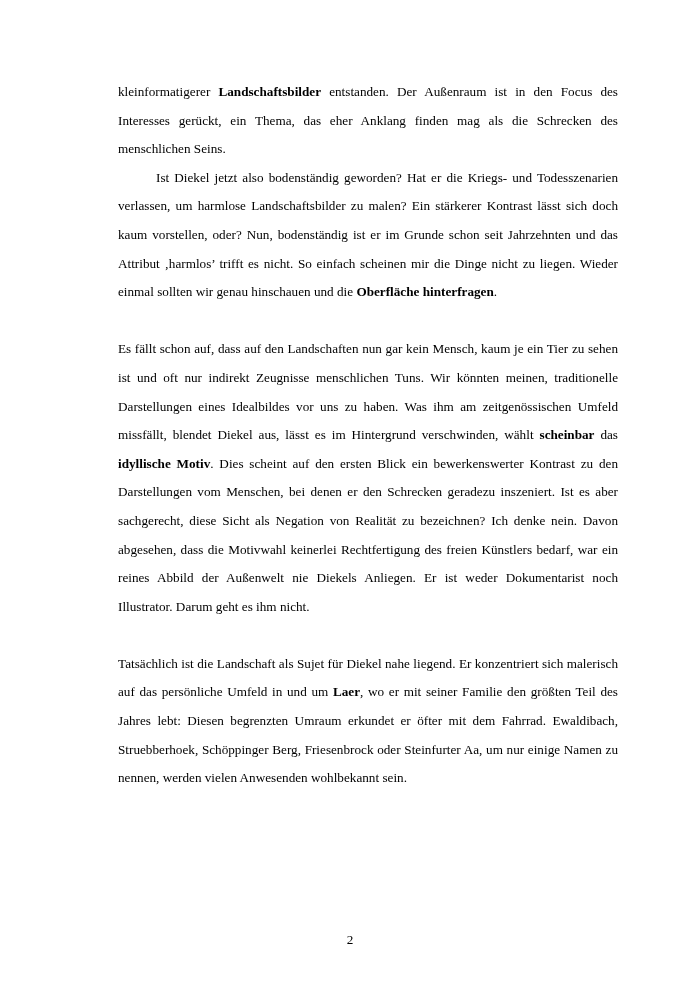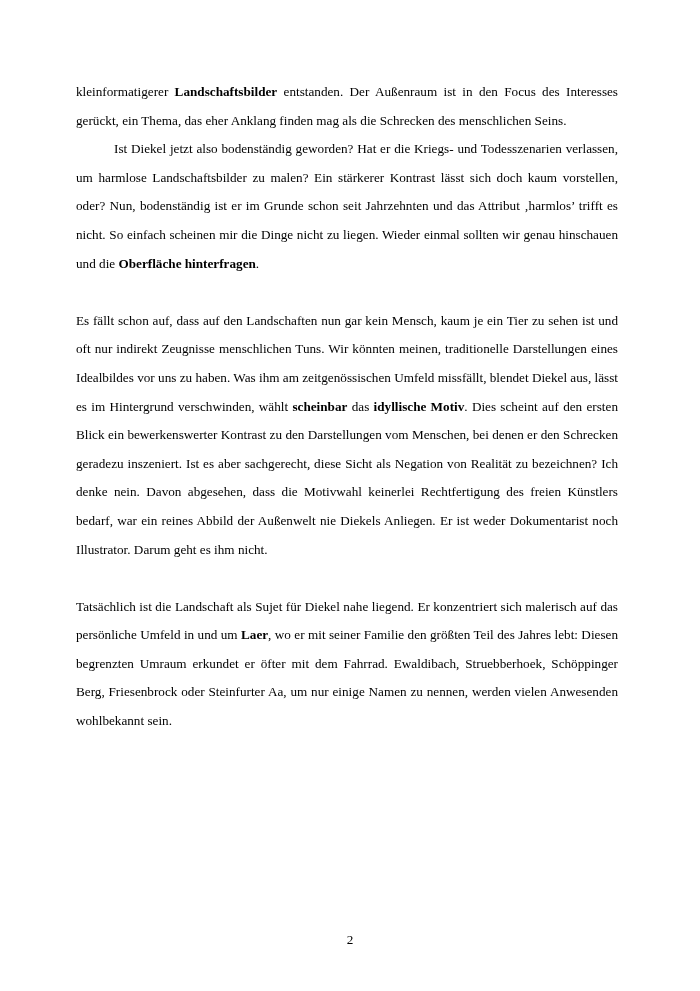--- a/index.html
+++ b/index.html
@@ -15,21 +15,21 @@
     position: relative;
     overflow: hidden;
   }
   .page {
     position: absolute;
     top: 0;
     left: 0;
     width: 700px;
     height: 991px;
     box-sizing: border-box;
-    padding: 78px 82px 0 76px;
+    padding: 78px 82px 0 118px;
   }
   .body-text {
     font-size: 13.2px;
     line-height: 28.6px;
     text-align: justify;
     text-justify: inter-word;
     hyphens: none;
   }
   p {
     margin: 0;

